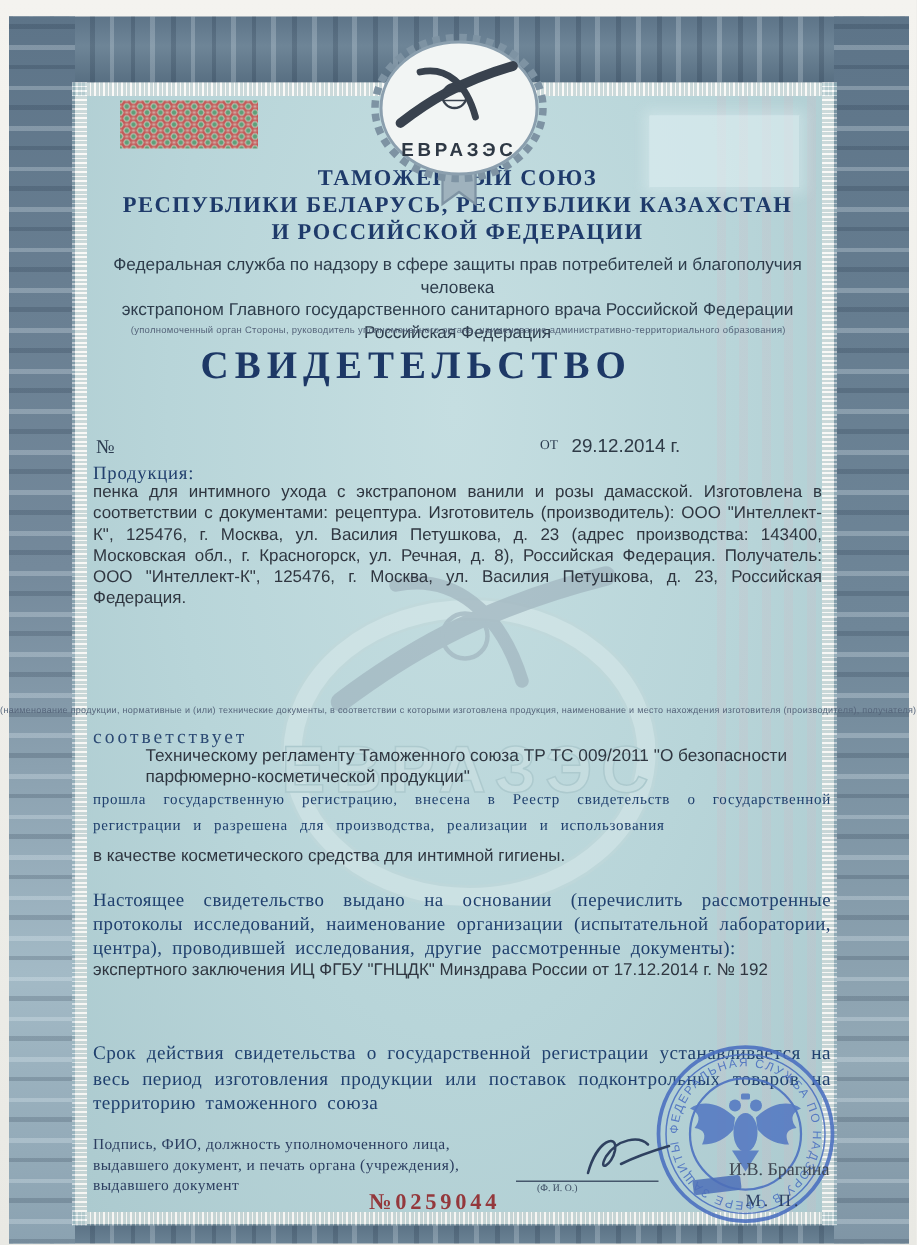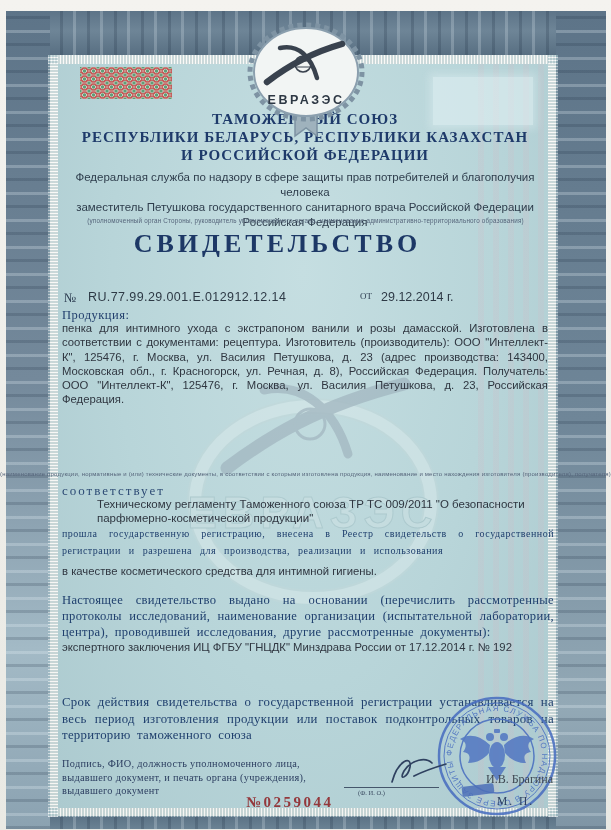--- a/index.html
+++ b/index.html
@@ -173,30 +173,29 @@
       <path d="M51 39 H65 M51 45 H65" stroke-width="1"></path>
     </g>
     <text x="61" y="82" text-anchor="middle" font-family="Liberation Sans, sans-serif" font-size="12.5" font-weight="bold" fill="#2e3844" letter-spacing="2.5">ЕВРАЗЭС</text>
   </svg>
 
   <div class="abs header-block">
     <div class="u-line">ТАМОЖЕННЫЙ СОЮЗ</div>
     <div class="u-line">РЕСПУБЛИКИ БЕЛАРУСЬ, РЕСПУБЛИКИ КАЗАХСТАН</div>
     <div class="u-line">И РОССИЙСКОЙ ФЕДЕРАЦИИ</div>
     <div class="agency agency-gap">Федеральная служба по надзору в сфере защиты прав потребителей и благополучия человека</div>
-    <div class="agency">заместитель Петушкова государственного санитарного врача Российской Федерации</div>
+    <div class="agency">экстрапоном Главного государственного санитарного врача Российской Федерации</div>
     <div class="agency">Российская Федерация</div>
   </div>
 
   <div class="abs caption caption1">(уполномоченный орган Стороны, руководитель уполномоченного органа, наименование административно-территориального образования)</div>
 
   <div class="abs title">СВИДЕТЕЛЬСТВО</div>
 
   <div class="abs num-label">№</div>
-  <div class="abs num-value">RU.77.99.29.001.Е.012912.12.14</div>
   <div class="abs date-label">от</div>
   <div class="abs date-value">29.12.2014 г.</div>
 
   <div class="abs product-label">Продукция:</div>
   <div class="abs product-text">пенка для интимного ухода с экстрапоном ванили и розы дамасской. Изготовлена в соответствии с документами: рецептура. Изготовитель (производитель): ООО "Интеллект-К", 125476, г. Москва, ул. Василия Петушкова, д. 23 (адрес производства: 143400, Московская обл., г. Красногорск, ул. Речная, д. 8), Российская Федерация. Получатель: ООО "Интеллект-К", 125476, г. Москва, ул. Василия Петушкова, д. 23, Российская Федерация.</div>
 
   <div class="abs caption caption2">(наименование продукции, нормативные и (или) технические документы, в соответствии с которыми изготовлена продукция, наименование и место нахождения изготовителя (производителя), получателя)</div>
 
   <div class="abs conforms-label">соответствует</div>
   <div class="abs conforms-text">Техническому регламенту Таможенного союза ТР ТС 009/2011 "О безопасности парфюмерно-косметической продукции"</div>

